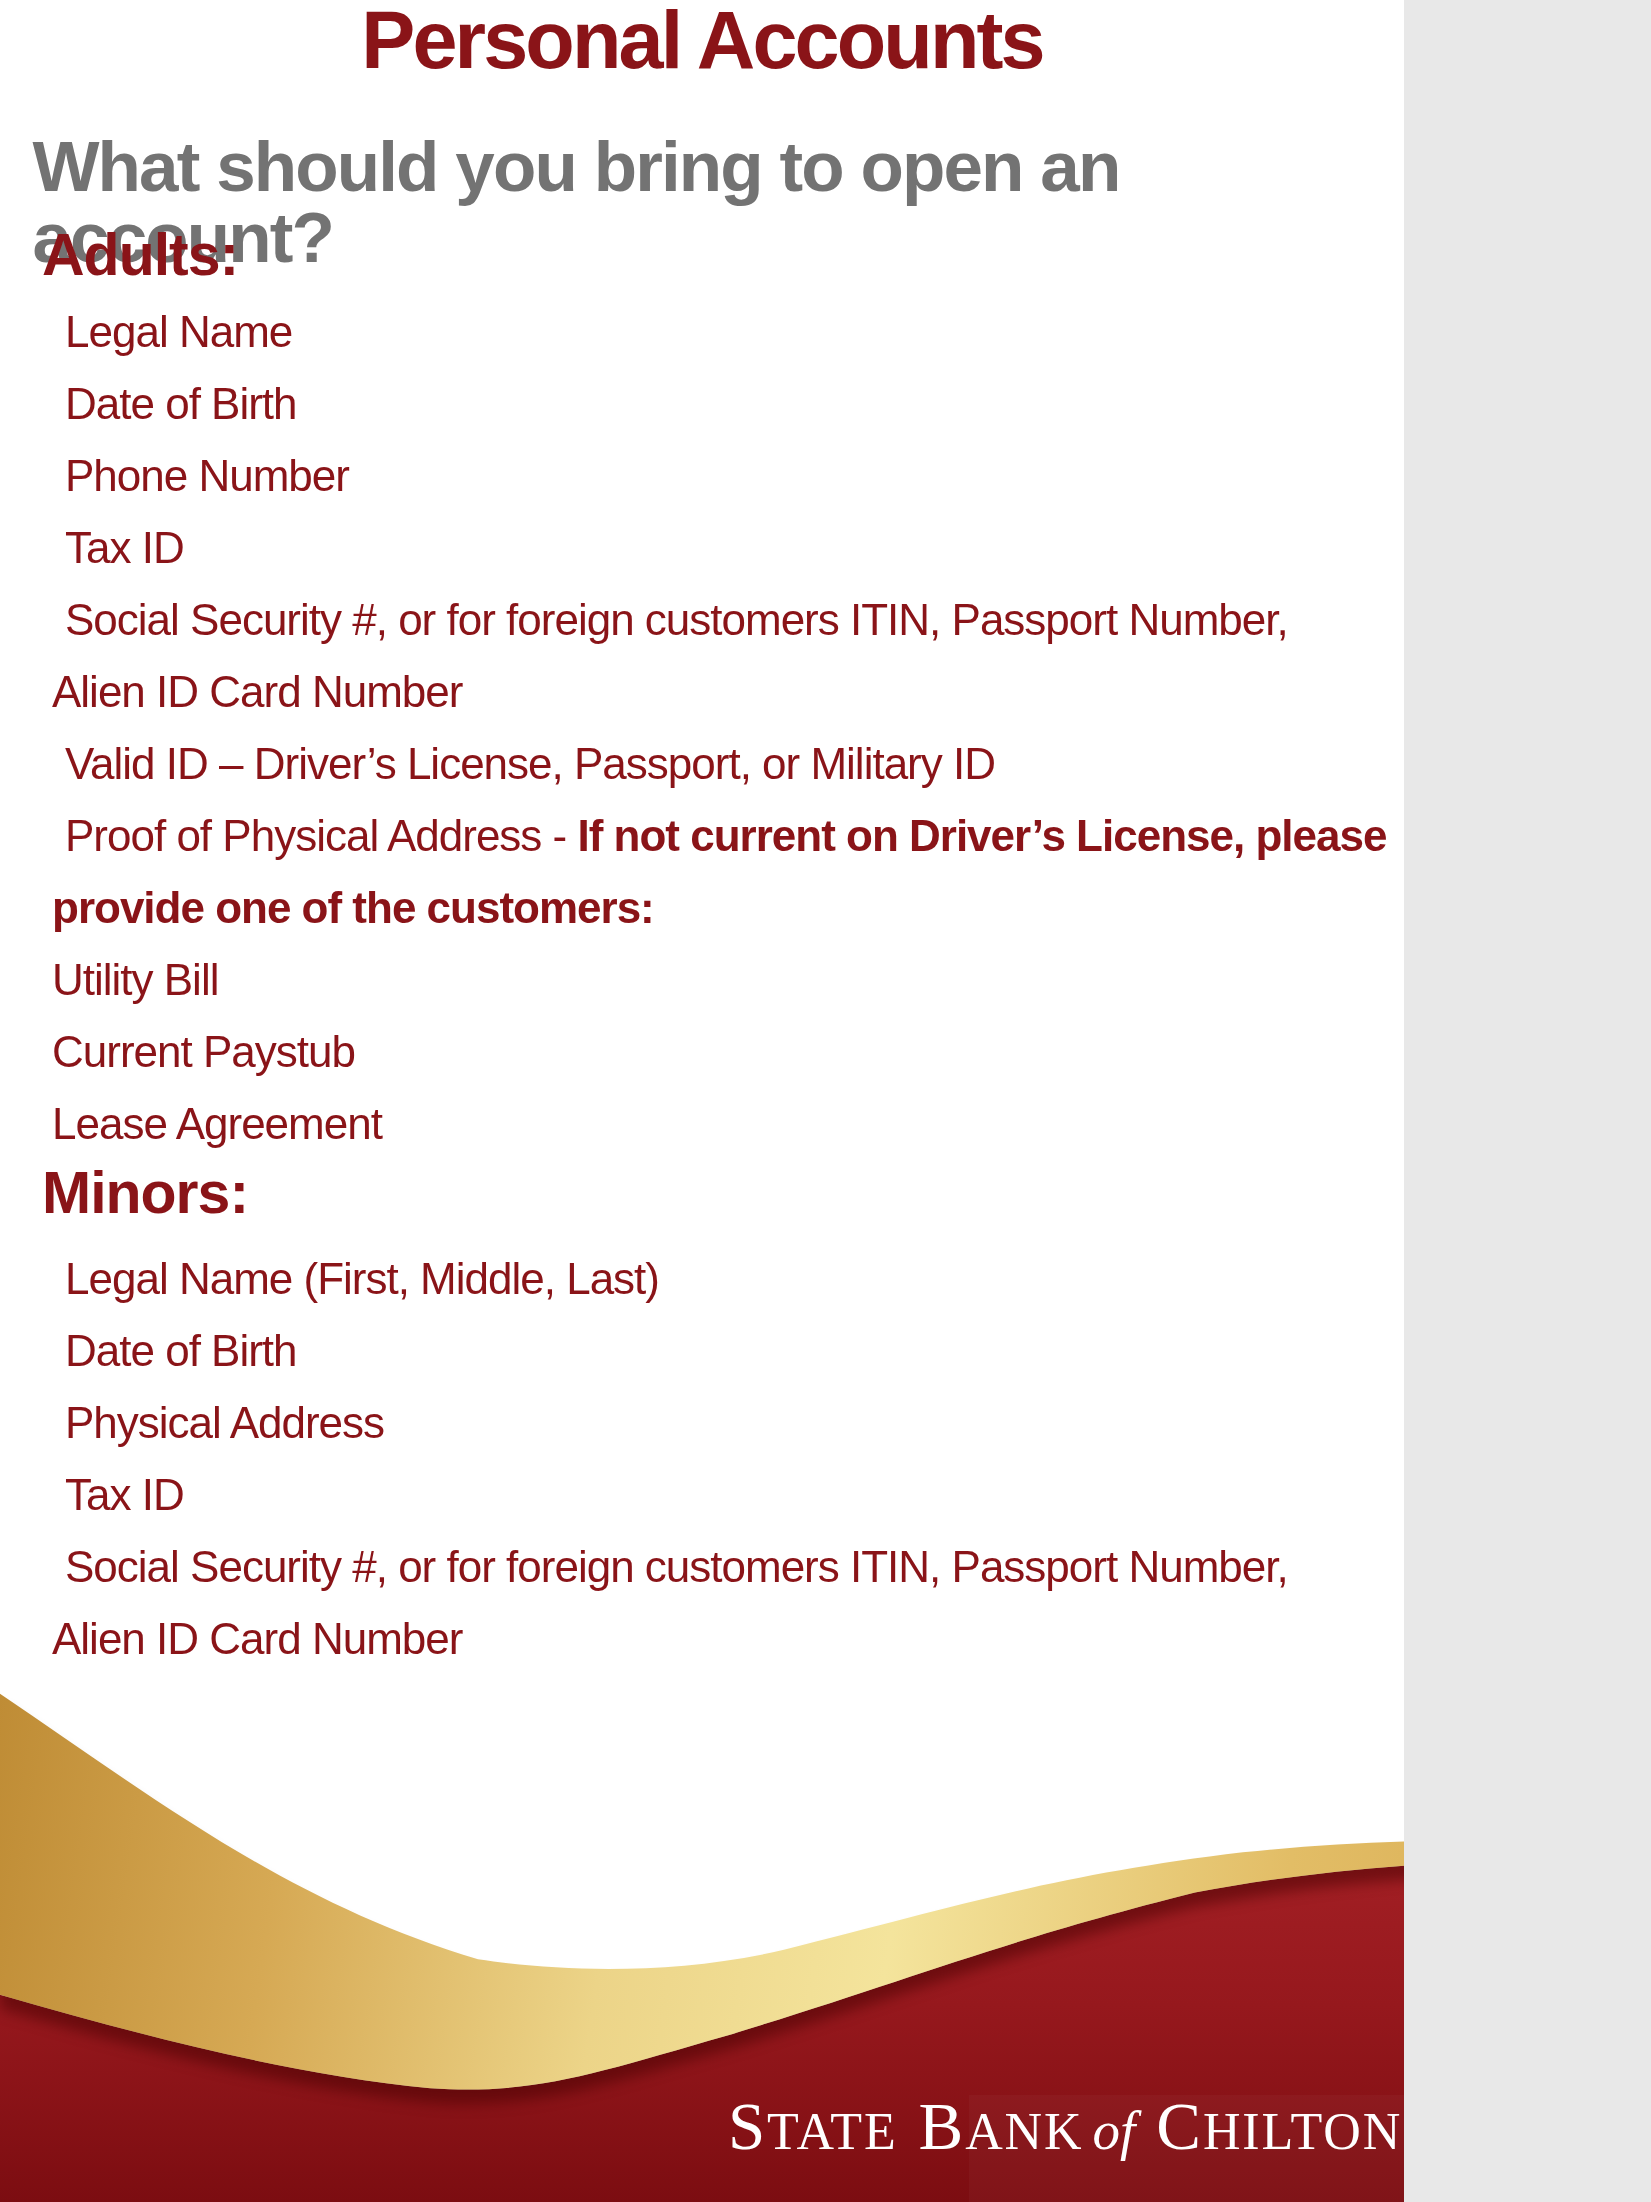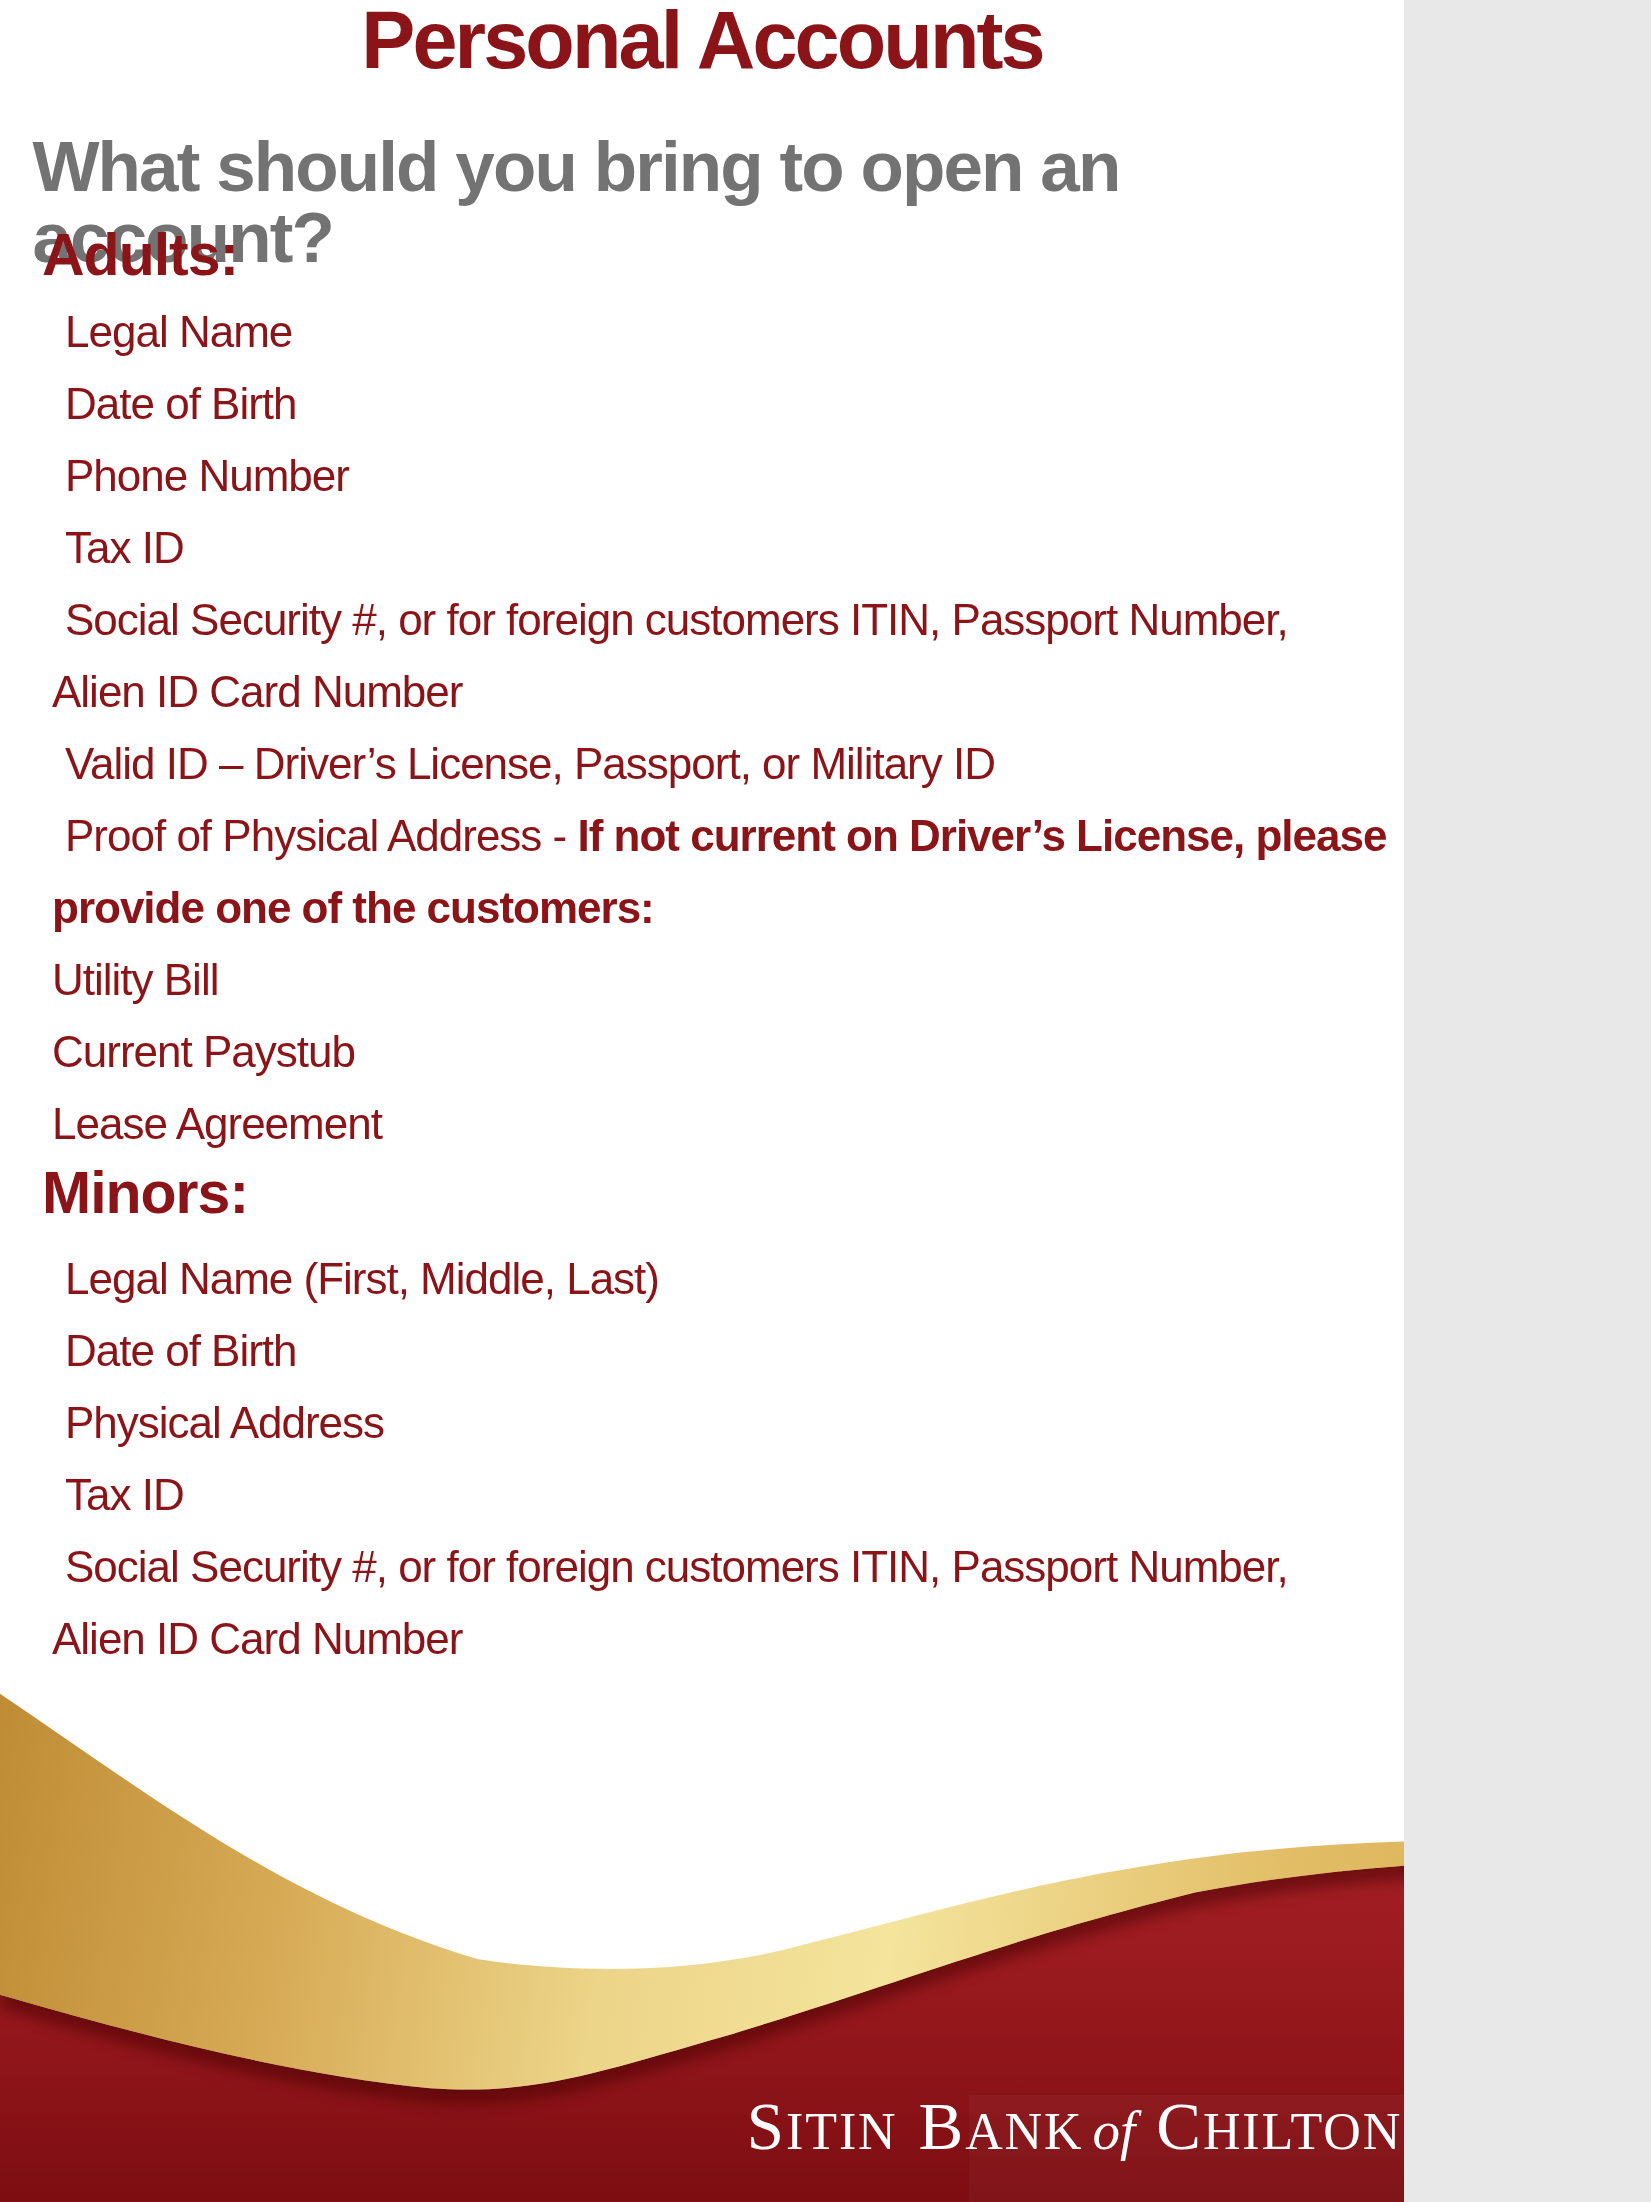--- a/index.html
+++ b/index.html
@@ -152,17 +152,17 @@
              C 1550 242, 1400 252, 1250 280
              C 1050 330, 950 372, 760 430
              C 620 470, 560 492, 450 485
              C 300 470, 150 430, 0 387
              Z"></path>
   </svg>
 
   <div class="logo-plate"></div>
 
   <div class="logo">
-    <span class="lg">S</span><span class="sm">ITIN</span><span class="lg word">B</span><span class="sm">ANK</span><span class="of">of</span><span class="lg word">C</span><span class="sm">HILTON</span>
+    <span class="lg">S</span><span class="sm">TATE</span><span class="lg word">B</span><span class="sm">ANK</span><span class="of">of</span><span class="lg word">C</span><span class="sm">HILTON</span>
   </div>
 
 </div>
 
 
 </body></html>

